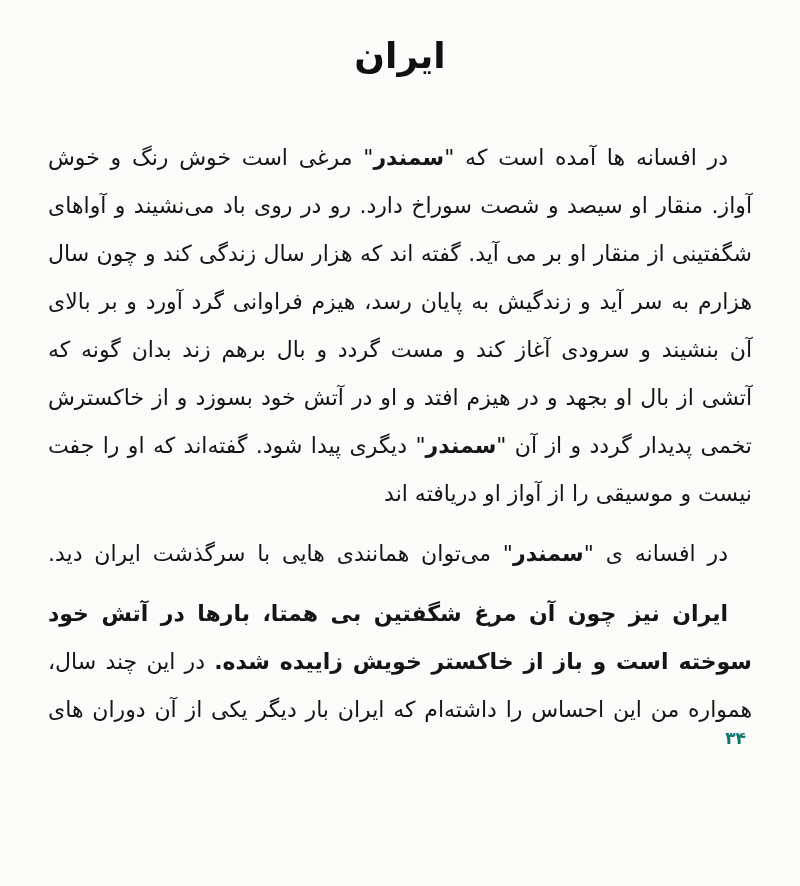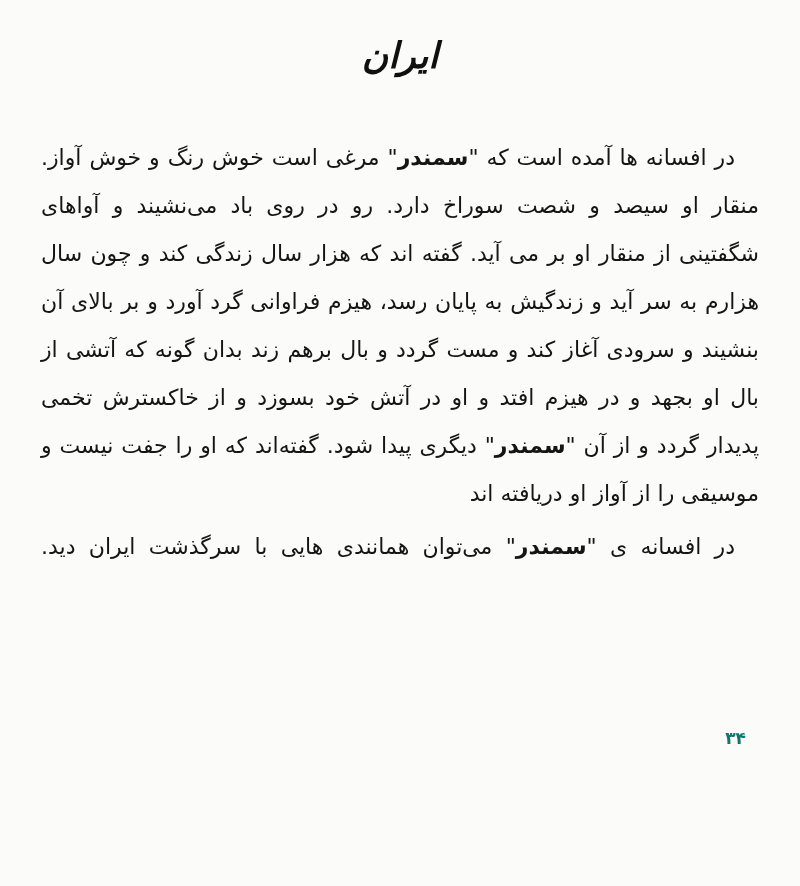--- a/index.html
+++ b/index.html
@@ -22,31 +22,30 @@
     box-sizing: border-box;
   }
   .page-title {
     margin: 0;
     padding-top: 34px;
     text-align: center;
     font-size: 36px;
     line-height: 44px;
     font-weight: bold;
     color: #101010;
-    font-style: italic;
   }
   .body-text {
     margin: 56px 36px 0 36px;
     font-size: 22px;
     line-height: 48px;
     text-align: justify;
     color: #151515;
   }
   .body-text p {
-    margin: 5px;
+    margin: 12px;
     text-indent: 24px;
   }
   .body-text p.fill-last {
     text-align-last: justify;
   }
   .b {
     font-weight: bold;
   }
   .page-number {
     position: absolute;
@@ -67,18 +66,21 @@
   <div class="body-text">
 
     <p>
       <span>در افسانه ها آمده است که "</span><span class="b">سمندر</span><span>" مرغی است خوش رنگ و خوش آواز. منقار او سیصد و شصت سوراخ دارد. رو در روی باد می‌نشیند و آواهای شگفتینی از منقار او بر می آید. گفته اند که هزار سال زندگی کند و چون سال هزارم به سر آید و زندگیش به پایان رسد، هیزم فراوانی گرد آورد و بر بالای آن بنشیند و سرودی آغاز کند و مست گردد و بال برهم زند بدان گونه که آتشی از بال او بجهد و در هیزم افتد و او در آتش خود بسوزد و از خاکسترش تخمی پدیدار گردد و از آن "</span><span class="b">سمندر</span><span>" دیگری پیدا شود. گفته‌اند که او را جفت نیست و موسیقی را از آواز او دریافته اند</span>
     </p>
 
     <p class="fill-last">
       <span>در افسانه ی "</span><span class="b">سمندر</span><span>" می‌توان همانندی هایی با سرگذشت ایران دید.</span>
     </p>
 
+    <p class="fill-last">
+      <span class="b">ایران نیز چون آن مرغ شگفتین بی همتا، بارها در آتش خود سوخته است و باز از خاکستر خویش زاییده شده.</span><span> در این چند سال، همواره من این احساس را داشته‌ام که ایران بار دیگر یکی از آن دوران های</span>
+    </p>
 
   </div>
 
   <div class="page-number">۳۴</div>
 
 </div>
 
 </body></html>

